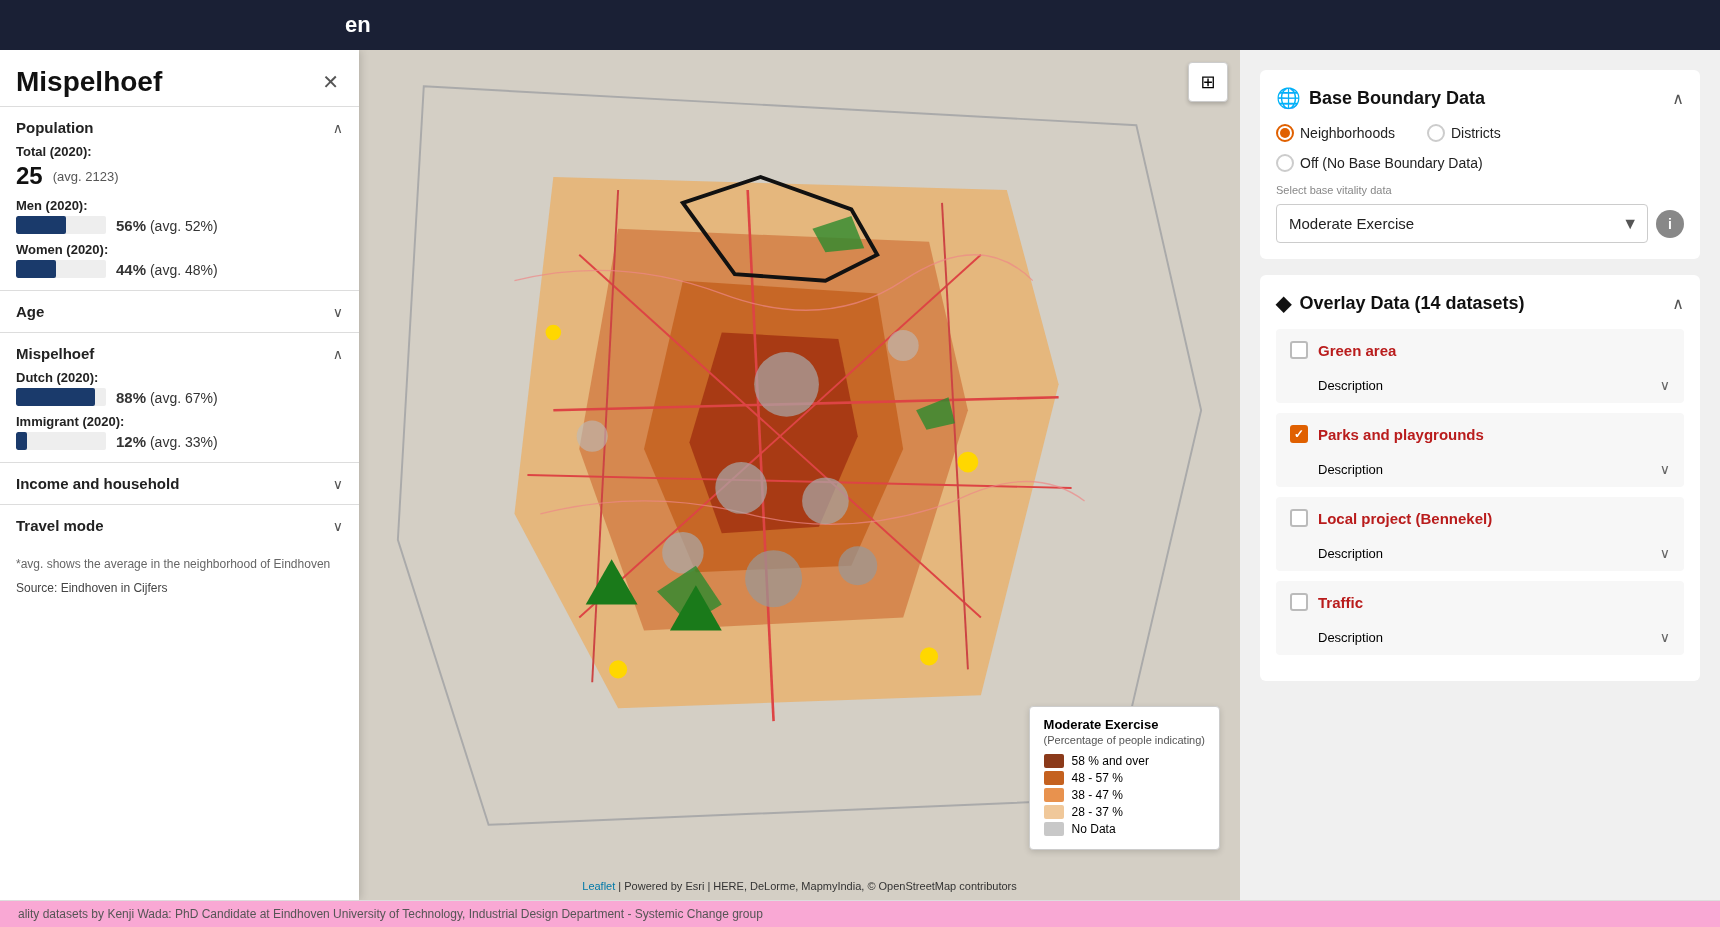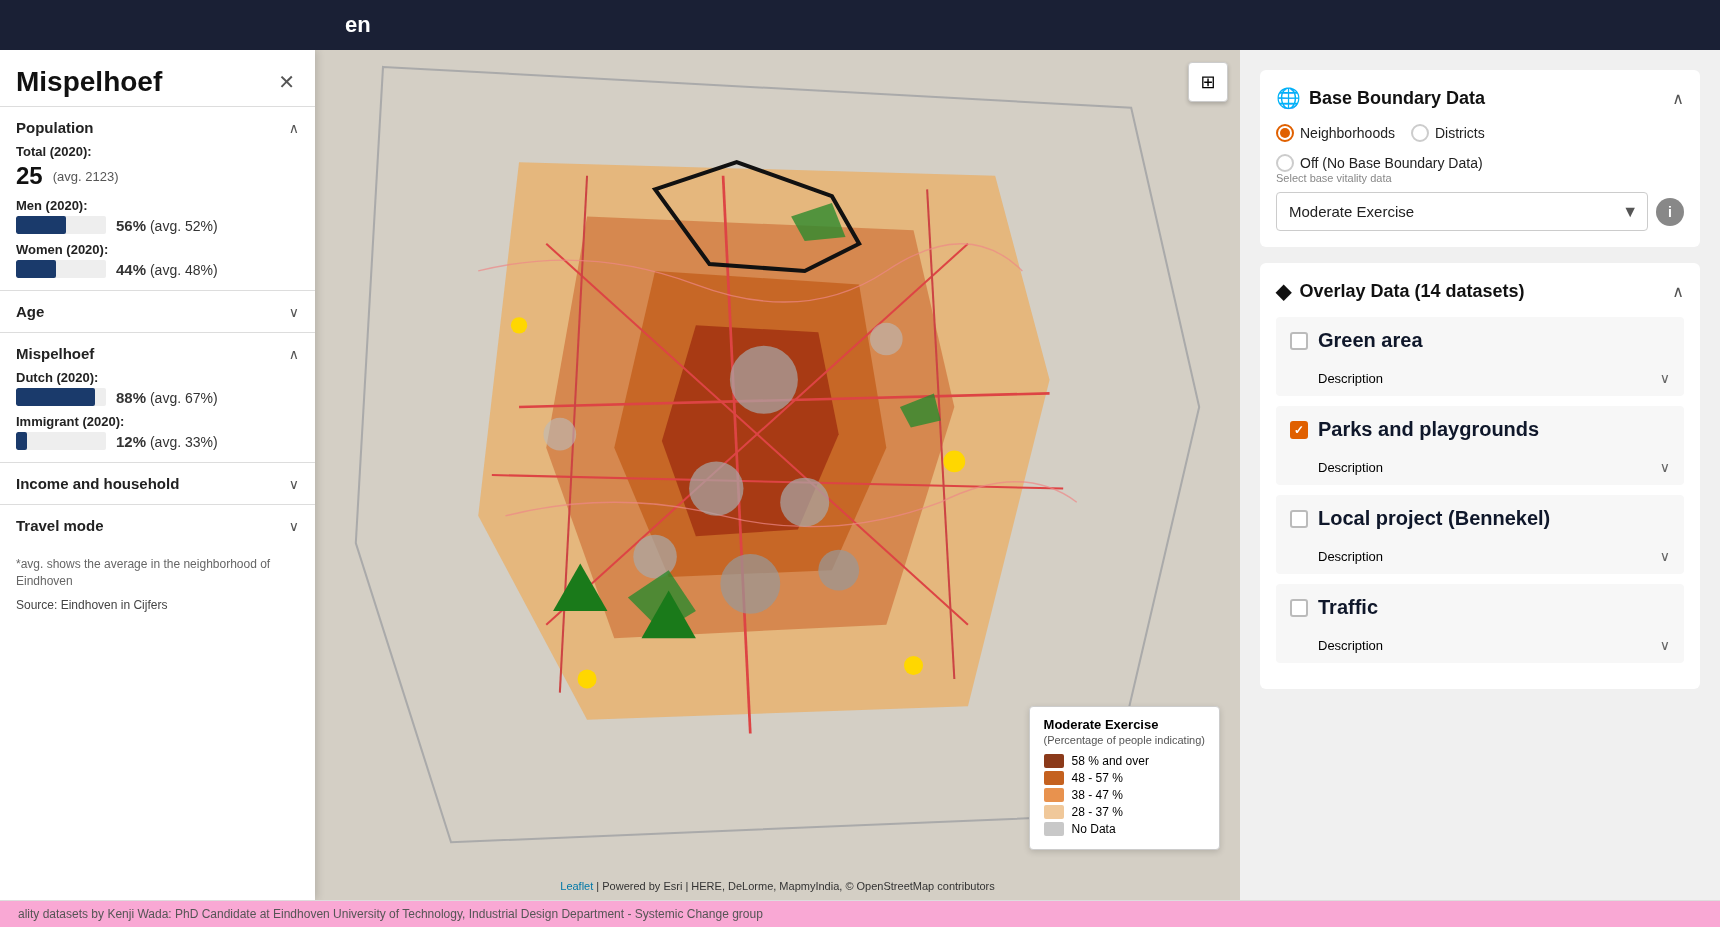--- a/index.html
+++ b/index.html
@@ -21,21 +21,21 @@
     }
 
     .main-content {
       display: flex;
       flex: 1;
       overflow: hidden;
     }
 
     
     .left-panel {
-      width: 315px;
+      width: 359px;
       background: white;
       flex-shrink: 0;
       overflow-y: auto;
       position: relative;
       z-index: 10;
       box-shadow: 2px 0 8px rgba(0,0,0,0.15);
     }
     .left-panel-header {
       display: flex;
       justify-content: space-between;
@@ -232,21 +232,22 @@
       border: none;
       font-size: 16px;
       cursor: pointer;
       color: #555;
     }
 
     
     .radio-group {
       display: flex;
       flex-wrap: wrap;
-      gap: 12px 16px;
+      gap: 12px 32px;
+      margin-bottom: 12px;
     }
     .radio-item {
       display: flex;
       align-items: center;
       gap: 6px;
       cursor: pointer;
     }
     .radio-circle {
       width: 18px;
       height: 18px;
@@ -360,23 +361,23 @@
       background: #e06000;
       border-color: #e06000;
     }
     .checkbox.checked::after {
       content: '✓';
       color: white;
       font-size: 12px;
       font-weight: 700;
     }
     .overlay-item-title {
-      font-size: 20px;
-      font-weight: 700;
-      color: #0f172a;
+      font-size: 15px;
+      font-weight: 700;
+      color: #b91c1c;
       flex: 1;
     }
     .overlay-item-desc {
       display: flex;
       align-items: center;
       justify-content: space-between;
       padding: 6px 14px 10px 42px;
     }
     .overlay-desc-text {
       font-size: 13px;

